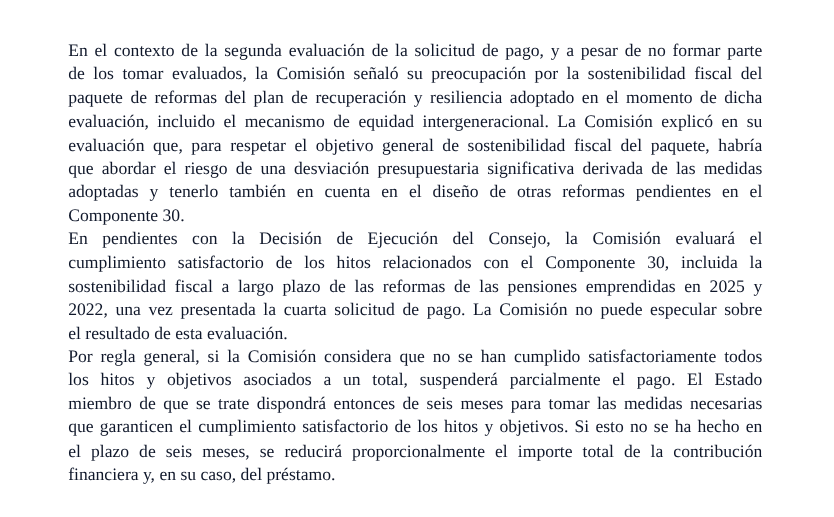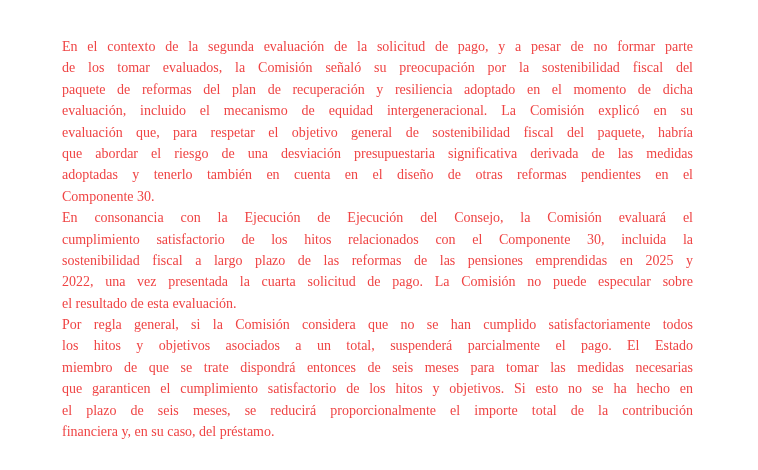--- a/index.html
+++ b/index.html
@@ -12,23 +12,23 @@
     height: 470px;
     position: relative;
     overflow: hidden;
   }
   .page {
     position: absolute;
     left: 62px;
     top: 36px;
     width: 631px;
     font-family: "Liberation Serif", "DejaVu Serif", serif;
-    font-size: 14px;
+    font-size: 16px;
     line-height: 21.4px;
-    color: #ef4444;
+    color: #0f172a;
     text-align: justify;
   }
   .page p {
     margin: 0;
     padding: 0;
   }
   .line {
     display: block;
     text-align: justify;
     text-align-last: justify;
@@ -49,21 +49,21 @@
     <span class="line">En el contexto de la segunda evaluación de la solicitud de pago, y a pesar de no formar parte</span>
     <span class="line">de los tomar evaluados, la Comisión señaló su preocupación por la sostenibilidad fiscal del</span>
     <span class="line">paquete de reformas del plan de recuperación y resiliencia adoptado en el momento de dicha</span>
     <span class="line">evaluación, incluido el mecanismo de equidad intergeneracional. La Comisión explicó en su</span>
     <span class="line">evaluación que, para respetar el objetivo general de sostenibilidad fiscal del paquete, habría</span>
     <span class="line">que abordar el riesgo de una desviación presupuestaria significativa derivada de las medidas</span>
     <span class="line">adoptadas y tenerlo también en cuenta en el diseño de otras reformas pendientes en el</span>
     <span class="line last">Componente 30.</span>
   </p>
   <p>
-    <span class="line">En consonancia con la Ejecución de Ejecución del Consejo, la Comisión evaluará el</span>
+    <span class="line">En pendientes con la Decisión de Ejecución del Consejo, la Comisión evaluará el</span>
     <span class="line">cumplimiento satisfactorio de los hitos relacionados con el Componente 30, incluida la</span>
     <span class="line">sostenibilidad fiscal a largo plazo de las reformas de las pensiones emprendidas en 2025 y</span>
     <span class="line">2022, una vez presentada la cuarta solicitud de pago. La Comisión no puede especular sobre</span>
     <span class="line last">el resultado de esta evaluación.</span>
   </p>
   <p>
     <span class="line">Por regla general, si la Comisión considera que no se han cumplido satisfactoriamente todos</span>
     <span class="line">los hitos y objetivos asociados a un total, suspenderá parcialmente el pago. El Estado</span>
     <span class="line">miembro de que se trate dispondrá entonces de seis meses para tomar las medidas necesarias</span>
     <span class="line">que garanticen el cumplimiento satisfactorio de los hitos y objetivos. Si esto no se ha hecho en</span>

